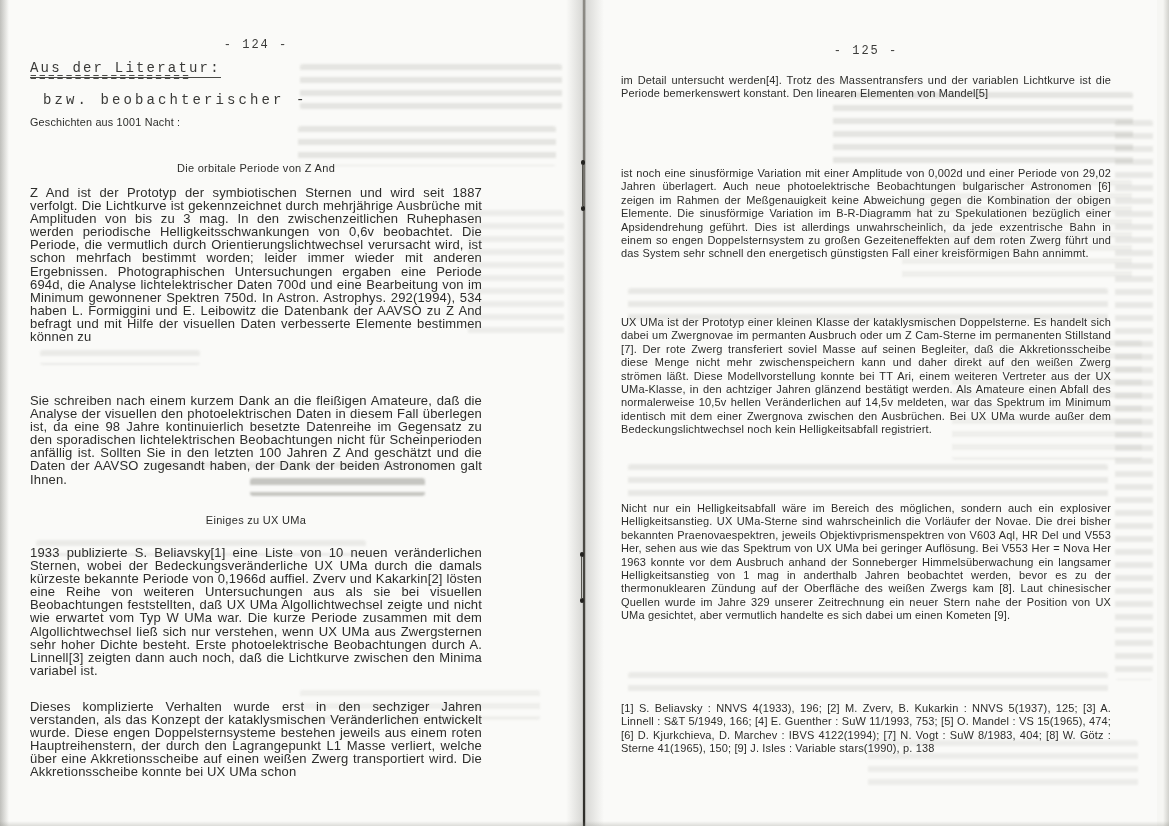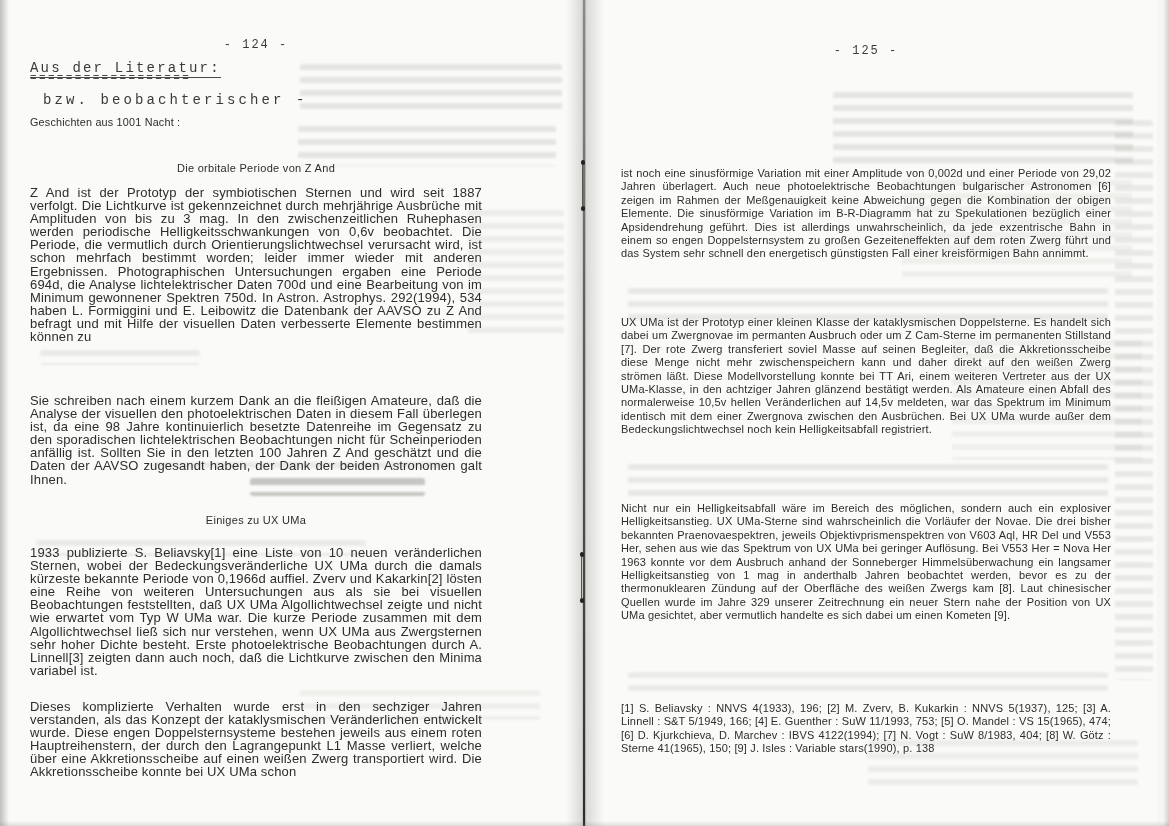--- a/index.html
+++ b/index.html
@@ -102,20 +102,21 @@
   <div class="ghost" style="left:543px;top:120px;width:38px;height:560px;opacity:0.45;"></div>
   <div class="ghost" style="left:56px;top:288px;width:480px;height:38px;opacity:0.45;"></div>
   <div class="ghost" style="left:56px;top:464px;width:480px;height:34px;opacity:0.45;"></div>
   <div class="ghost" style="left:56px;top:672px;width:480px;height:24px;opacity:0.4;"></div>
   <div class="ghost" style="left:296px;top:740px;width:270px;height:48px;opacity:0.35;"></div>
   <div class="ghost" style="left:330px;top:180px;width:230px;height:100px;opacity:0.3;"></div>
   <div class="ghost" style="left:380px;top:340px;width:190px;height:120px;opacity:0.3;"></div>
 
   <div class="blk pgnum" style="left:49px;top:44px;width:490px;">- 125 -</div>
 
+  <div class="blk body-par" style="left:49px;top:74px;width:490px;">im Detail untersucht werden[4]. Trotz des Massentransfers und der variablen Lichtkurve ist die Periode bemerkenswert konstant. Den linearen Elementen von Mandel[5]</div>
 
 
   <div class="blk body-par" style="left:49px;top:167px;width:490px;">ist noch eine sinusförmige Variation mit einer Amplitude von 0,002d und einer Periode von 29,02 Jahren überlagert. Auch neue photoelektrische Beobachtungen bulgarischer Astronomen [6] zeigen im Rahmen der Meßgenauigkeit keine Abweichung gegen die Kombination der obigen Elemente. Die sinusförmige Variation im B-R-Diagramm hat zu Spekulationen bezüglich einer Apsidendrehung geführt. Dies ist allerdings unwahrscheinlich, da jede exzentrische Bahn in einem so engen Doppelsternsystem zu großen Gezeiteneffekten auf dem roten Zwerg führt und das System sehr schnell den energetisch günstigsten Fall einer kreisförmigen Bahn annimmt.</div>
 
   <div class="blk body-par" style="left:49px;top:316px;width:490px;">UX UMa ist der Prototyp einer kleinen Klasse der kataklysmischen Doppelsterne. Es handelt sich dabei um Zwergnovae im permanten Ausbruch oder um Z Cam-Sterne im permanenten Stillstand [7]. Der rote Zwerg transferiert soviel Masse auf seinen Begleiter, daß die Akkretionsscheibe diese Menge nicht mehr zwischenspeichern kann und daher direkt auf den weißen Zwerg strömen läßt. Diese Modellvorstellung konnte bei TT Ari, einem weiteren Vertreter aus der UX UMa-Klasse, in den achtziger Jahren glänzend bestätigt werden. Als Amateure einen Abfall des normalerweise 10,5v hellen Veränderlichen auf 14,5v meldeten, war das Spektrum im Minimum identisch mit dem einer Zwergnova zwischen den Ausbrüchen. Bei UX UMa wurde außer dem Bedeckungslichtwechsel noch kein Helligkeitsabfall registriert.</div>
 
   <div class="blk body-par" style="left:49px;top:502px;width:490px;">Nicht nur ein Helligkeitsabfall wäre im Bereich des möglichen, sondern auch ein explosiver Helligkeitsanstieg. UX UMa-Sterne sind wahrscheinlich die Vorläufer der Novae. Die drei bisher bekannten Praenovaespektren, jeweils Objektivprismenspektren von V603 Aql, HR Del und V553 Her, sehen aus wie das Spektrum von UX UMa bei geringer Auflösung. Bei V553 Her = Nova Her 1963 konnte vor dem Ausbruch anhand der Sonneberger Himmelsüberwachung ein langsamer Helligkeitsanstieg von 1 mag in anderthalb Jahren beobachtet werden, bevor es zu der thermonuklearen Zündung auf der Oberfläche des weißen Zwergs kam [8]. Laut chinesischer Quellen wurde im Jahre 329 unserer Zeitrechnung ein neuer Stern nahe der Position von UX UMa gesichtet, aber vermutlich handelte es sich dabei um einen Kometen [9].</div>
 
   <div class="blk body-par" style="left:49px;top:702px;width:490px;">[1] S. Beliavsky : NNVS 4(1933), 196; [2] M. Zverv, B. Kukarkin : NNVS 5(1937), 125; [3] A. Linnell : S&amp;T 5/1949, 166; [4] E. Guenther : SuW 11/1993, 753; [5] O. Mandel : VS 15(1965), 474; [6] D. Kjurkchieva, D. Marchev : IBVS 4122(1994); [7] N. Vogt : SuW 8/1983, 404; [8] W. Götz : Sterne 41(1965), 150; [9] J. Isles : Variable stars(1990), p. 138</div>
 </div>

